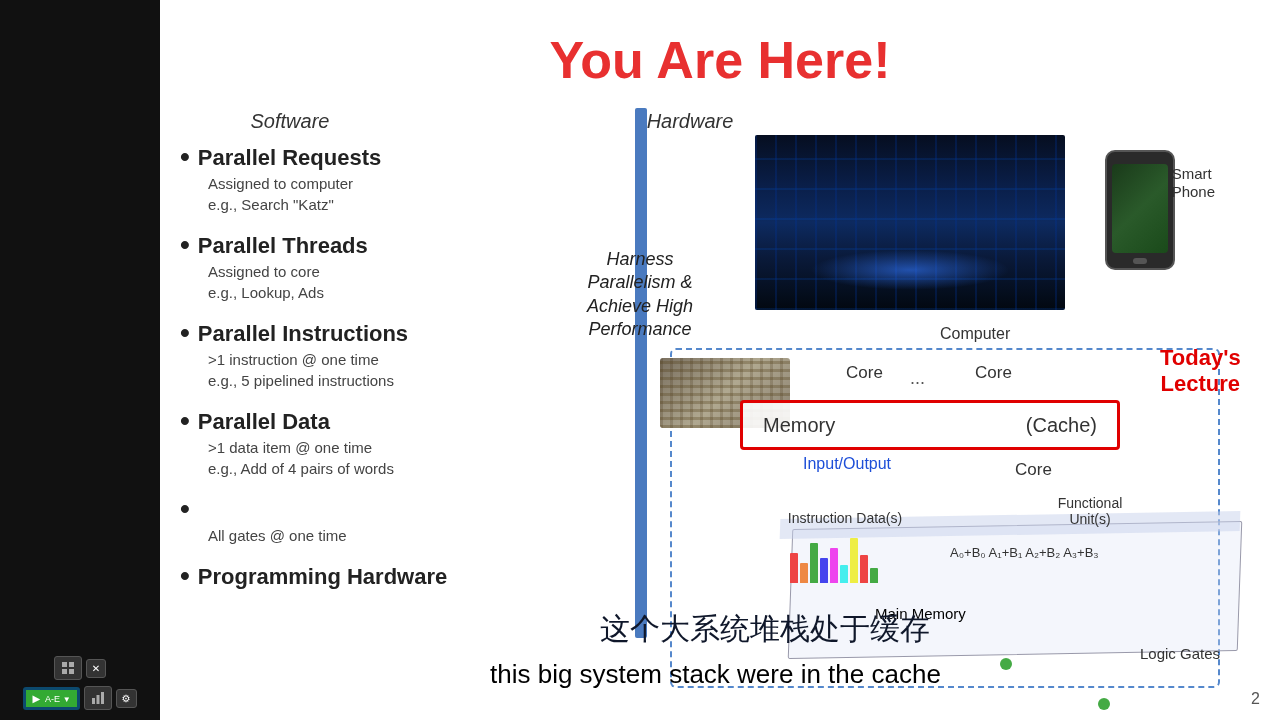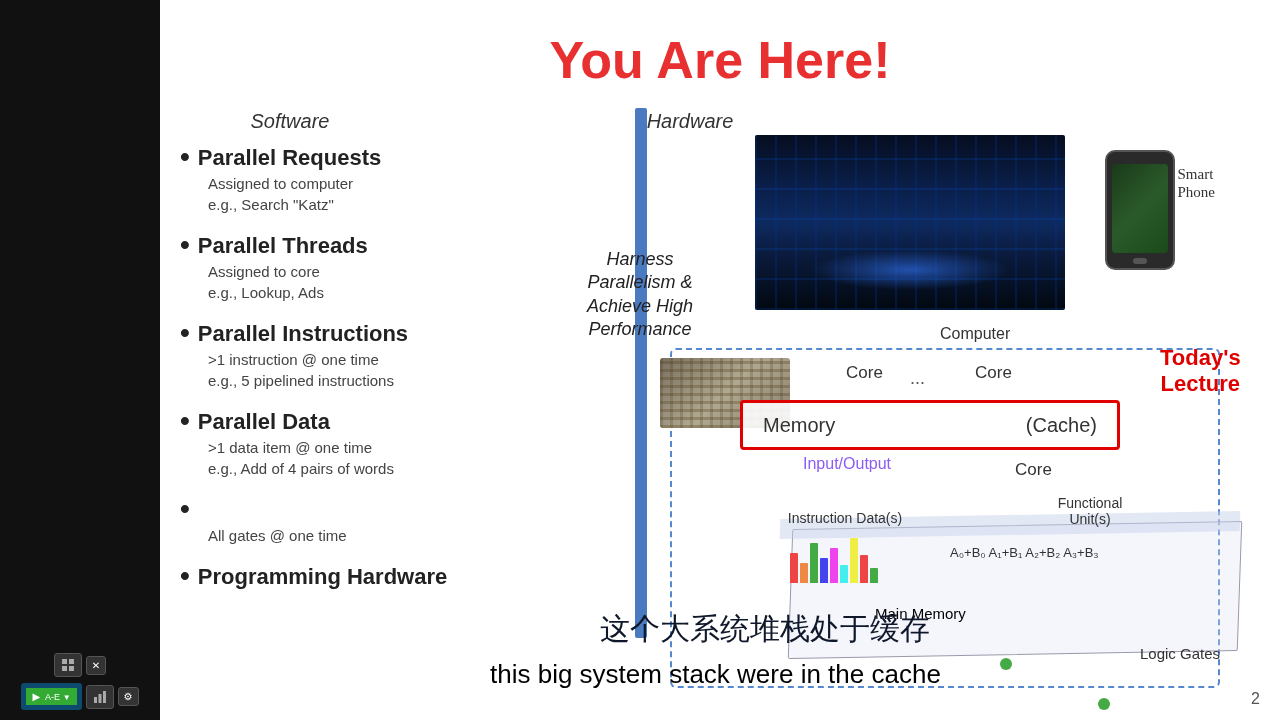--- a/index.html
+++ b/index.html
@@ -46,21 +46,21 @@
       color: #fff;
       font-size: 10px;
       padding: 3px 5px;
       cursor: pointer;
       display: flex;
       align-items: center;
       justify-content: center;
     }
     .play-btn {
       background: #3a3;
-      border: 5px solid #0c4a6e;
+      border: 3px solid #0c4a6e;
       border-radius: 3px;
       color: #fff;
       font-size: 10px;
       padding: 3px 6px;
       cursor: pointer;
     }
     .slide-title {
       position: absolute;
       top: 30px;
       left: 0;
@@ -217,21 +217,20 @@
       border-radius: 3px;
     }
     .smartphone-label {
       position: absolute;
       right: -30px;
       top: 15px;
       font-size: 15px;
       color: #333;
       white-space: nowrap;
       line-height: 1.2;
-      font-family: Liberation Serif, serif;
     }
     .wsc-label {
       position: absolute;
       left: 597px;
       top: 186px;
       font-size: 14px;
       color: #333;
       line-height: 1.3;
       text-align: center;
       width: 80px;
@@ -281,21 +280,21 @@
       padding: 0 20px;
       font-size: 20px;
       color: #333;
     }
     
     .io-label {
       position: absolute;
       left: 643px;
       top: 455px;
       font-size: 16px;
-      color: #8b5cf6;
+      color: #1d4ed8;
     }
     
     .server-img {
       position: absolute;
       left: 500px;
       top: 358px;
       width: 130px;
       height: 70px;
       background: linear-gradient(135deg, #8a8a6a, #aaa8a0, #9a9080);
       border-radius: 3px;

